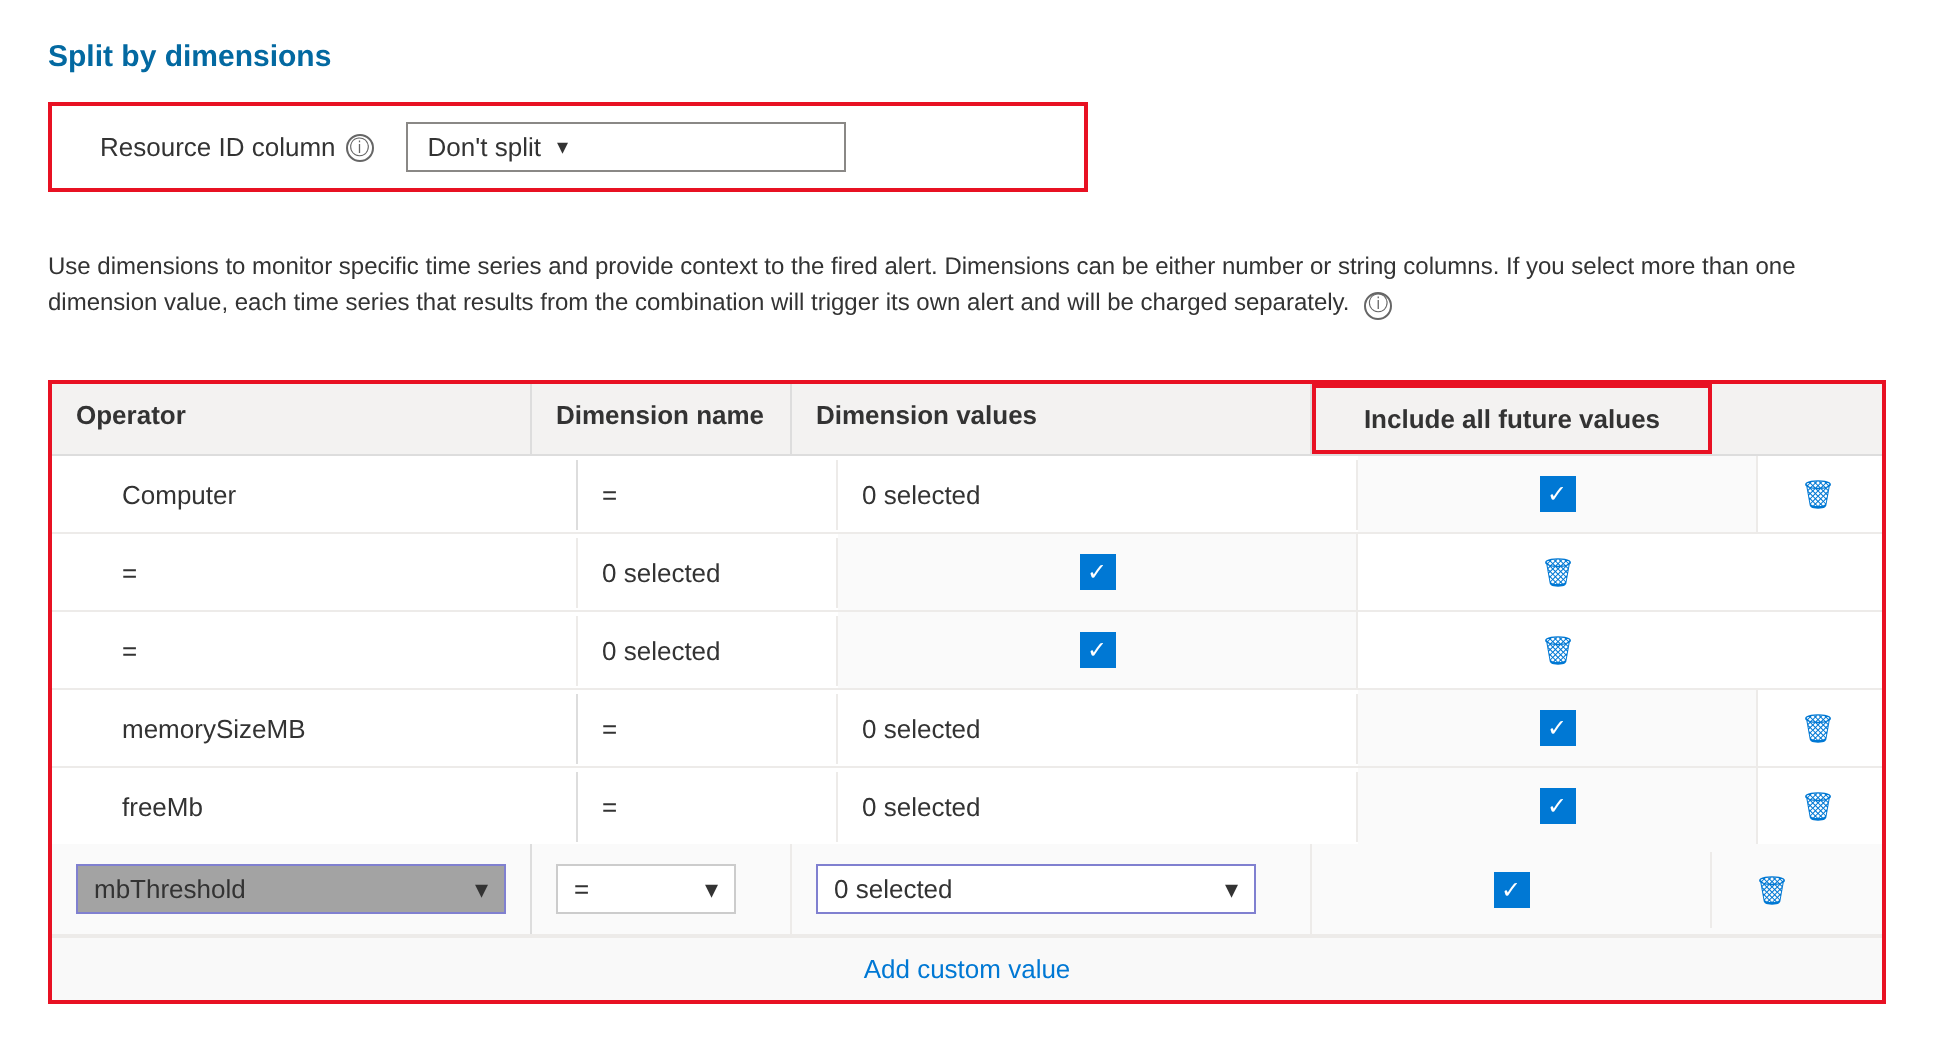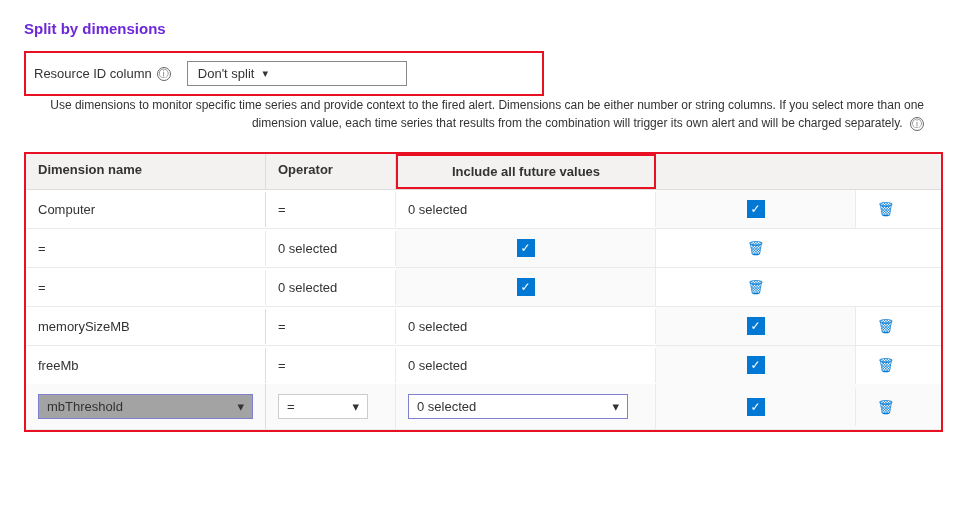--- a/index.html
+++ b/index.html
@@ -9,28 +9,28 @@
       color: #333;
       background: #fff;
       padding: 20px 24px;
       width: 967px;
       min-height: 529px;
     }
     .page-title {
       font-size: 15px;
       font-weight: 600;
       margin-bottom: 14px;
-      color: #6d28d9;
+      color: #0369a1;
     }
     .resource-id-section {
       border: 2px solid #e81123;
       display: inline-flex;
       align-items: center;
-      padding: 8px 8px;
-      margin-bottom: 0;
+      padding: 8px 24px;
+      margin-bottom: 28px;
       gap: 16px;
       min-width: 520px;
     }
     .resource-id-label {
       display: flex;
       align-items: center;
       gap: 5px;
       font-size: 13px;
       color: #333;
       white-space: nowrap;
@@ -57,24 +57,23 @@
       background: #fff;
     }
     .dropdown-arrow {
       font-size: 11px;
       color: #333;
       margin-left: 8px;
     }
     .description-text {
       font-size: 12px;
       color: #333;
-      margin-bottom: 20px;
+      margin-bottom: 30px;
       max-width: 900px;
       line-height: 1.5;
-      text-align: right;
     }
     .dimensions-table-wrapper {
       border: 2px solid #e81123;
       width: 100%;
     }
     .table-header {
       display: grid;
       grid-template-columns: 240px 130px 260px 200px 60px;
       background: #f3f2f1;
       border-bottom: 1px solid #ddd;
@@ -85,20 +84,21 @@
       font-size: 13px;
       color: #333;
       border-right: 1px solid #ddd;
     }
     .th:last-child { border-right: none; }
     .table-row {
       display: grid;
       grid-template-columns: 240px 130px 260px 200px 60px;
       border-bottom: 1px solid #edebe9;
       align-items: center;
+      padding-left: 23px;
     }
     .table-row:last-child { border-bottom: none; }
     .td {
       padding: 10px 12px;
       font-size: 13px;
       color: #333;
       border-right: 1px solid #edebe9;
     }
     .td:last-child { border-right: none; }
     .td.dim-name {
@@ -218,22 +218,23 @@
 
 <div class="description-text">
   <span>Use dimensions to monitor specific time series and provide context to the fired alert. Dimensions can be either number or string columns. If you select more than one dimension value, each time series that results from the combination will trigger its own alert and will be charged separately.</span>
   <span class="info-icon" style="margin-left:4px;">ⓘ</span>
 </div>
 
 
 <div class="dimensions-table-wrapper">
 
   <div class="table-header">
+    <div class="th">Operator</div>
     <div class="th">Dimension name</div>
-    <div class="th">Operator</div>
+    <div class="th">Dimension values</div>
     <div class="include-header-cell">Include all future values</div>
     <div class="th"></div>
   </div>
 
   <div id="table-rows-container">
       <div class="table-row">
     <div class="td dim-name">Computer</div>
     <div class="td">=</div>
     <div class="td">0 selected</div>
     <div class="td include-col">
@@ -307,16 +308,19 @@
       </div>
     </div>
     <div class="td include-col">
       <div class="checkbox-checked"></div>
     </div>
     <div class="td delete-col">
       <span class="delete-icon">🗑</span>
     </div>
   </div>
 
+  <div class="add-custom-row">
+    <span class="add-custom-link">Add custom value</span>
+  </div>
 </div>
 
 
 
 
 </body></html>

